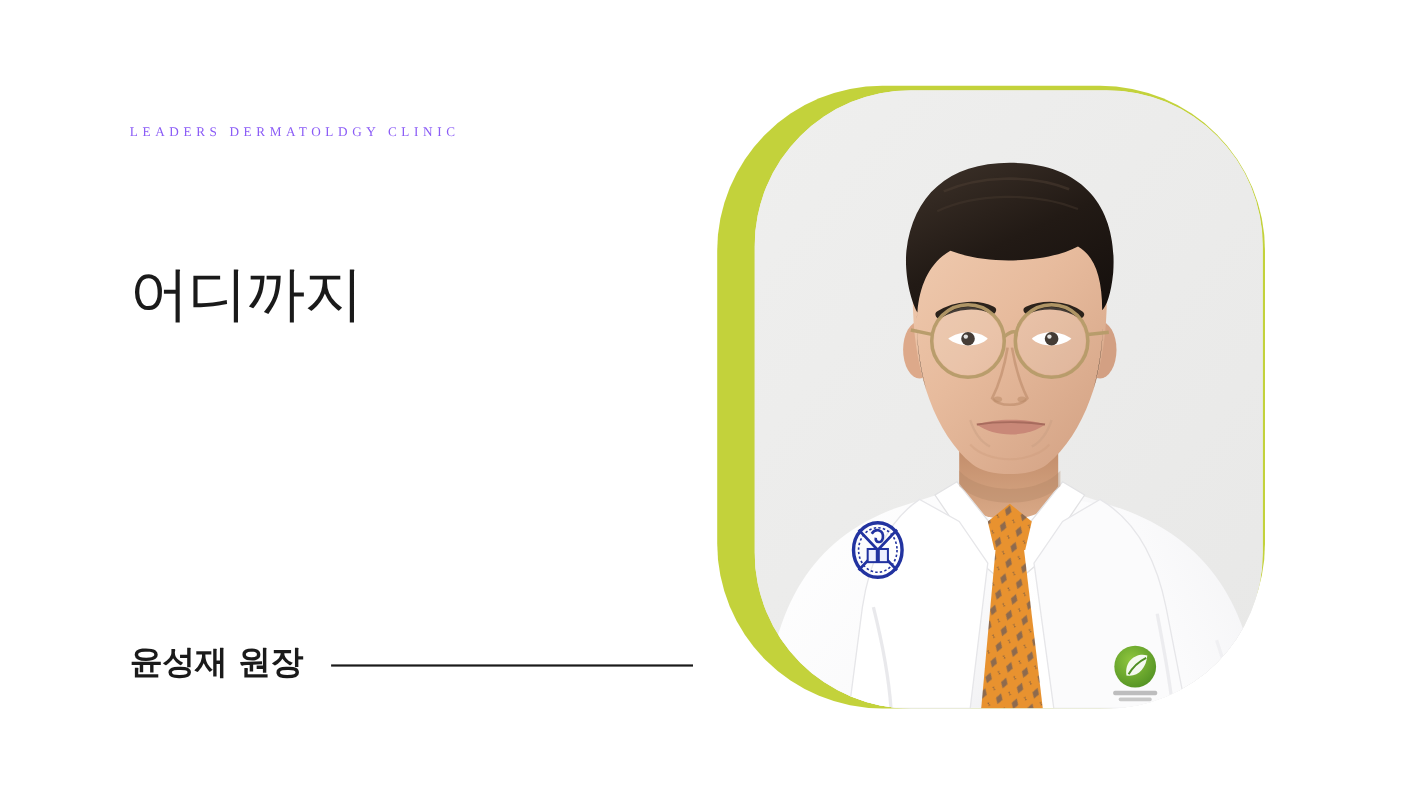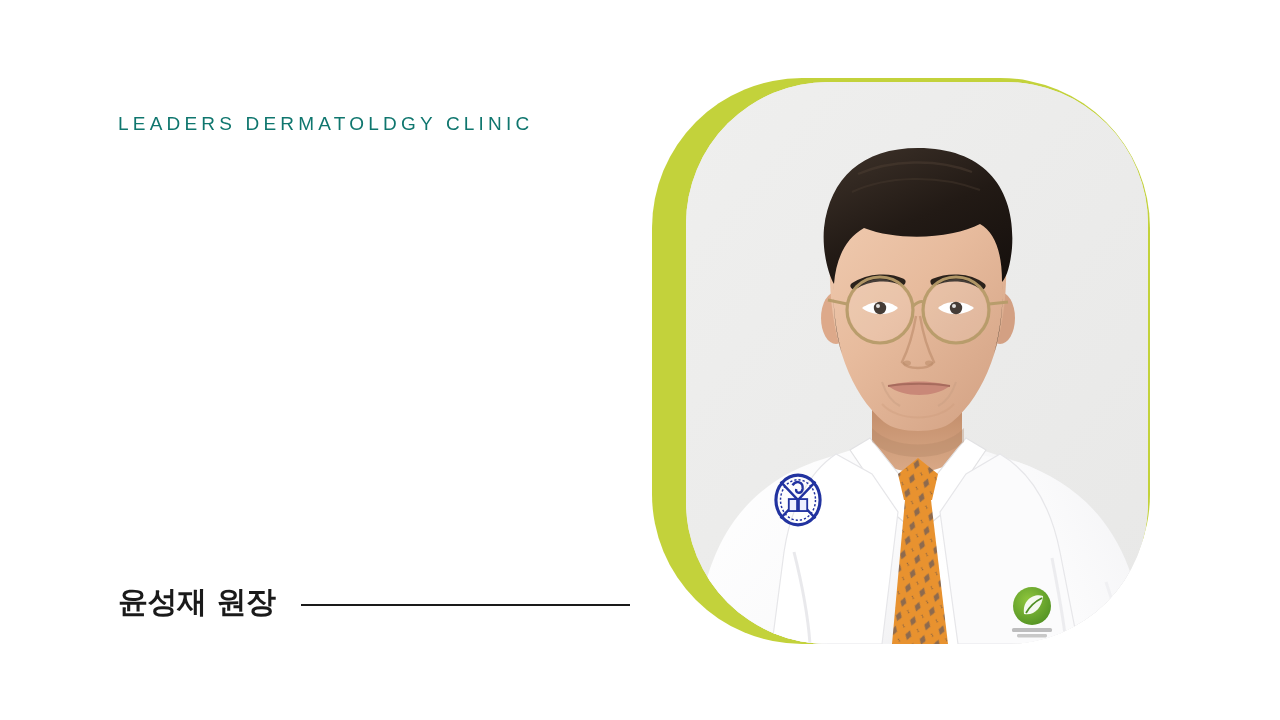--- a/index.html
+++ b/index.html
@@ -26,26 +26,26 @@
     left: 118px;
     top: 0;
     width: 540px;
     height: 720px;
   }
 
   .eyebrow {
     position: absolute;
     top: 113px;
     left: 0;
-    font-size: 19px;
+    font-size: 12px;
     font-weight: 400;
     letter-spacing: 4.2px;
-    color: #0f766e;
+    color: #8b5cf6;
     white-space: nowrap;
-    font-family: Liberation Sans, sans-serif;
+    font-family: Liberation Serif, serif;
   }
 
   .headline {
     position: absolute;
     top: 231px;
     left: 0;
     width: 560px;
   }
   .headline-line {
     display: block;
@@ -141,20 +141,21 @@
 </head>
 <body>
 
 <div class="slide">
 
   <div class="left-col">
 
     <div class="eyebrow">LEADERS DERMATOLDGY CLINIC</div>
 
     <div class="headline">
+      <span class="headline-line is-regular">어디까지</span>
     </div>
 
     <div class="byline">
       <span class="byline-name">윤성재 원장</span>
       <span class="byline-rule"></span>
     </div>
 
   </div>
 
   <div class="photo-block">

